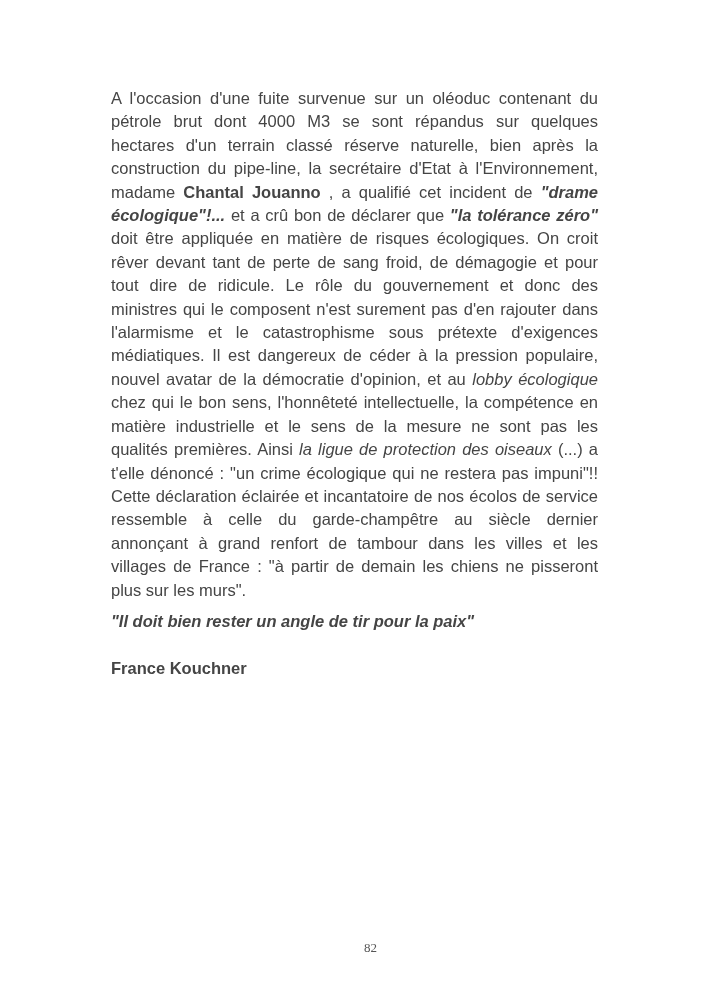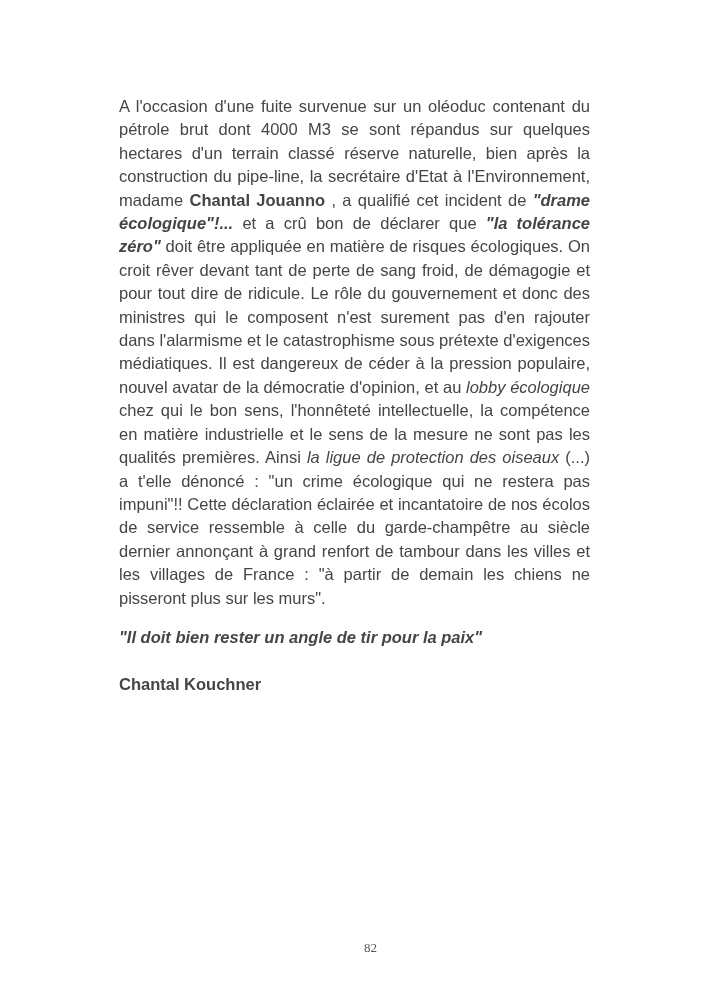--- a/index.html
+++ b/index.html
@@ -18,21 +18,21 @@
   .content {
     position: absolute;
     left: 103px;
     top: 79px;
     width: 503px;
     color: #454545;
     font-size: 16.5px;
     line-height: 23.4px;
   }
   .para {
-    margin: 16px;
+    margin: 8px;
     text-align: justify;
   }
   .para.gap-before {
     margin-top: 23.4px;
   }
   .seg-regular { font-weight: normal; font-style: normal; }
   .seg-bold { font-weight: bold; font-style: normal; }
   .seg-italic { font-weight: normal; font-style: italic; }
   .seg-bold-italic { font-weight: bold; font-style: italic; }
   .footer {
@@ -46,16 +46,16 @@
     color: #555555;
   }
 </style>
 </head>
 <body>
 
 <div class="page">
   <div class="content">
       <p class="para"><span class="seg-regular">A l'occasion d'une fuite survenue sur un oléoduc contenant du pétrole brut dont 4000 M3 se sont répandus sur quelques hectares d'un terrain classé réserve naturelle, bien après la construction du pipe-line, la secrétaire d'Etat à l'Environnement, madame </span><span class="seg-bold">Chantal Jouanno</span><span class="seg-regular"> , a qualifié cet incident de </span><span class="seg-bold-italic">"drame écologique"!...</span><span class="seg-regular"> et a crû bon de déclarer que </span><span class="seg-bold-italic">"la tolérance zéro"</span><span class="seg-regular"> doit être appliquée en matière de risques écologiques. On croit rêver devant tant de perte de sang froid, de démagogie et pour tout dire de ridicule. Le rôle du gouvernement et donc des ministres qui le composent n'est surement pas d'en rajouter dans l'alarmisme et le catastrophisme sous prétexte d'exigences médiatiques. Il est dangereux de céder à la pression populaire, nouvel avatar de la démocratie d'opinion, et au </span><span class="seg-italic">lobby écologique</span><span class="seg-regular"> chez qui le bon sens, l'honnêteté intellectuelle, la compétence en matière industrielle et le sens de la mesure ne sont pas les qualités premières. Ainsi </span><span class="seg-italic">la ligue de protection des oiseaux</span><span class="seg-regular"> (...) a t'elle dénoncé : "un crime écologique qui ne restera pas impuni"!! Cette déclaration éclairée et incantatoire de nos écolos de service ressemble à celle du garde-champêtre au siècle dernier annonçant à grand renfort de tambour dans les villes et les villages de France : "à partir de demain les chiens ne pisseront plus sur les murs".</span></p>
       <p class="para"><span class="seg-bold-italic">"Il doit bien rester un angle de tir pour la paix"</span></p>
-      <p class="para gap-before"><span class="seg-bold">Chantal Kouchner</span></p>
+      <p class="para gap-before"><span class="seg-bold">France Kouchner</span></p>
     </div>
   <div class="footer">82</div>
 </div>
 
 </body></html>

